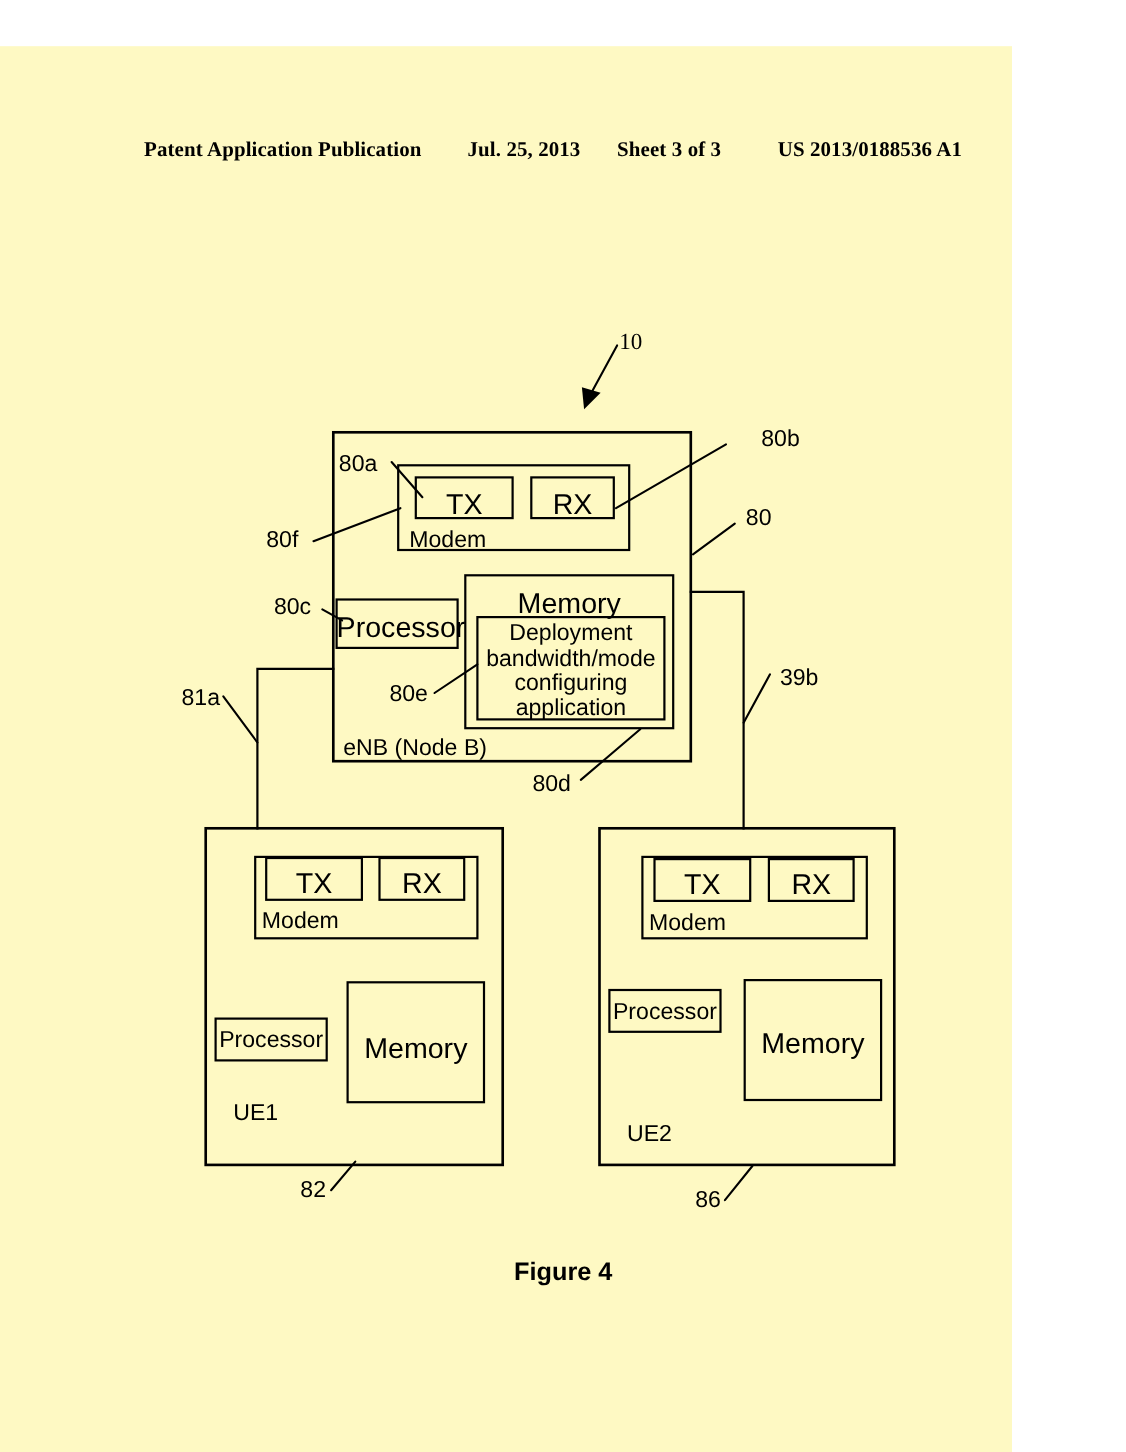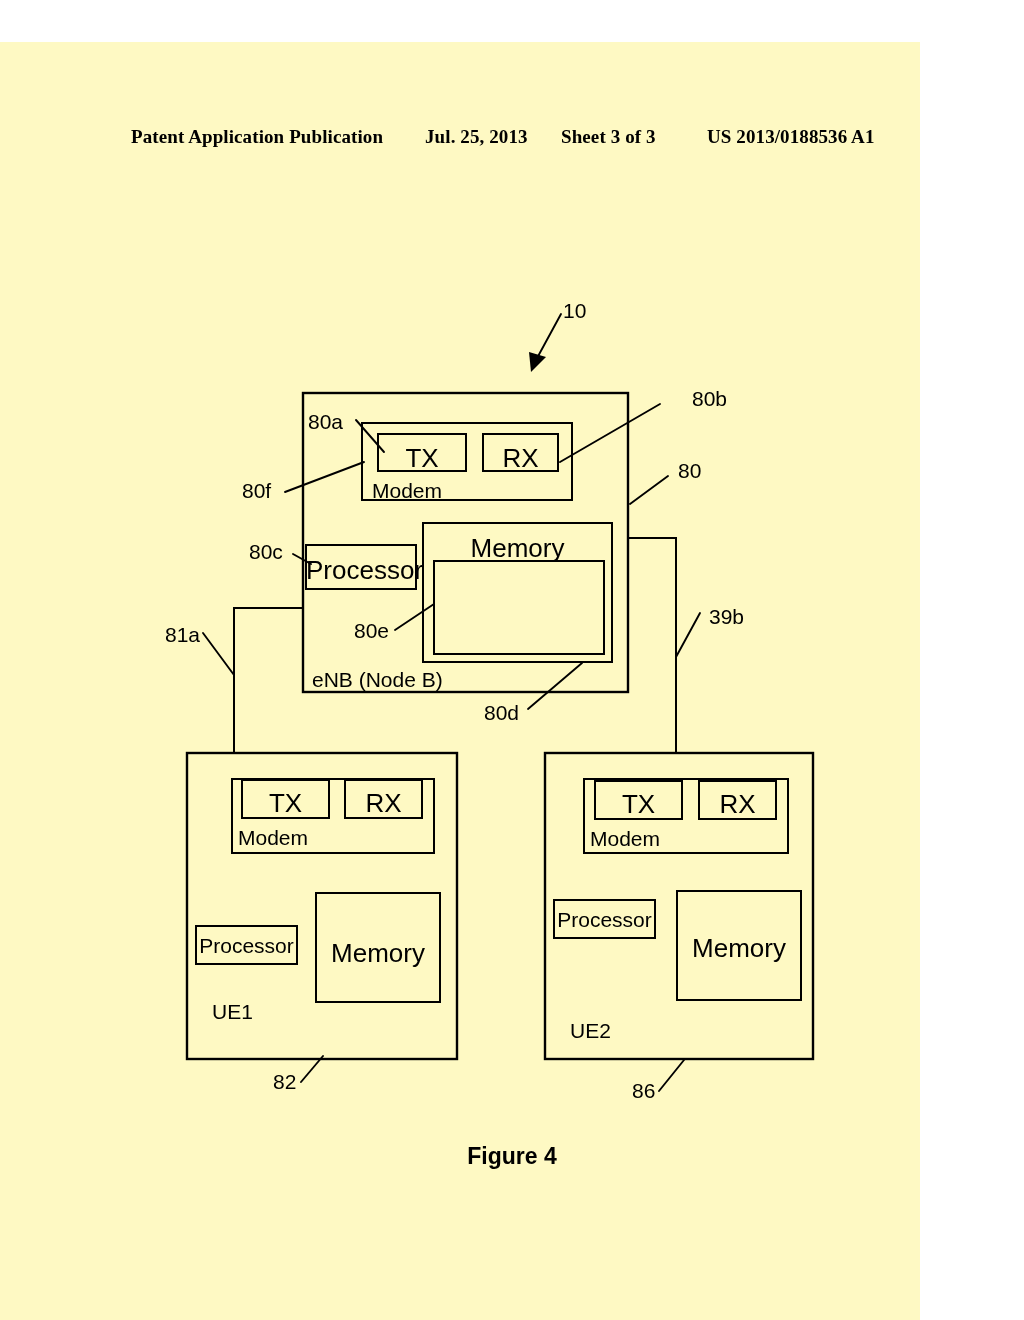--- a/index.html
+++ b/index.html
@@ -181,23 +181,29 @@
     <line class="leader" x1="700" y1="571" x2="676" y2="615"></line>
     <line class="leader" x1="301" y1="1040" x2="323" y2="1014"></line>
     <line class="leader" x1="659" y1="1049" x2="684" y2="1018"></line>
   </svg>
 
   <div class="lbl-box" style="left:378px; top:403px; width:88px;">TX</div>
   <div class="lbl-box" style="left:483px; top:403px; width:75px;">RX</div>
   <div class="lbl" style="left:372px; top:438px;">Modem</div>
   <div class="lbl-box" style="left:306px; top:515px; width:110px;">Processor</div>
   <div class="lbl-box" style="left:423px; top:493px; width:189px;">Memory</div>
+  <div class="memtext" style="left:434px; top:523px; width:170px;">
+    <div>Deployment</div>
+    <div>bandwidth/mode</div>
+    <div>configuring</div>
+    <div>application</div>
+  </div>
   <div class="lbl" style="left:312px; top:627px;">eNB (Node B)</div>
 
-  <div class="ref" style="left:563px; top:258px;">10</div>
+  <div class="ref" style="left:563px; top:258px;font-family:Liberation Serif, serif;">10</div>
   <div class="ref" style="left:308px; top:369px;">80a</div>
   <div class="ref" style="left:692px; top:346px;text-align:center;">80b</div>
   <div class="ref" style="left:678px; top:418px;">80</div>
   <div class="ref" style="left:242px; top:438px;">80f</div>
   <div class="ref" style="left:249px; top:499px;">80c</div>
   <div class="ref" style="left:354px; top:578px;">80e</div>
   <div class="ref" style="left:484px; top:660px;">80d</div>
   <div class="ref" style="left:165px; top:582px;">81a</div>
   <div class="ref" style="left:709px; top:564px;">39b</div>
 

